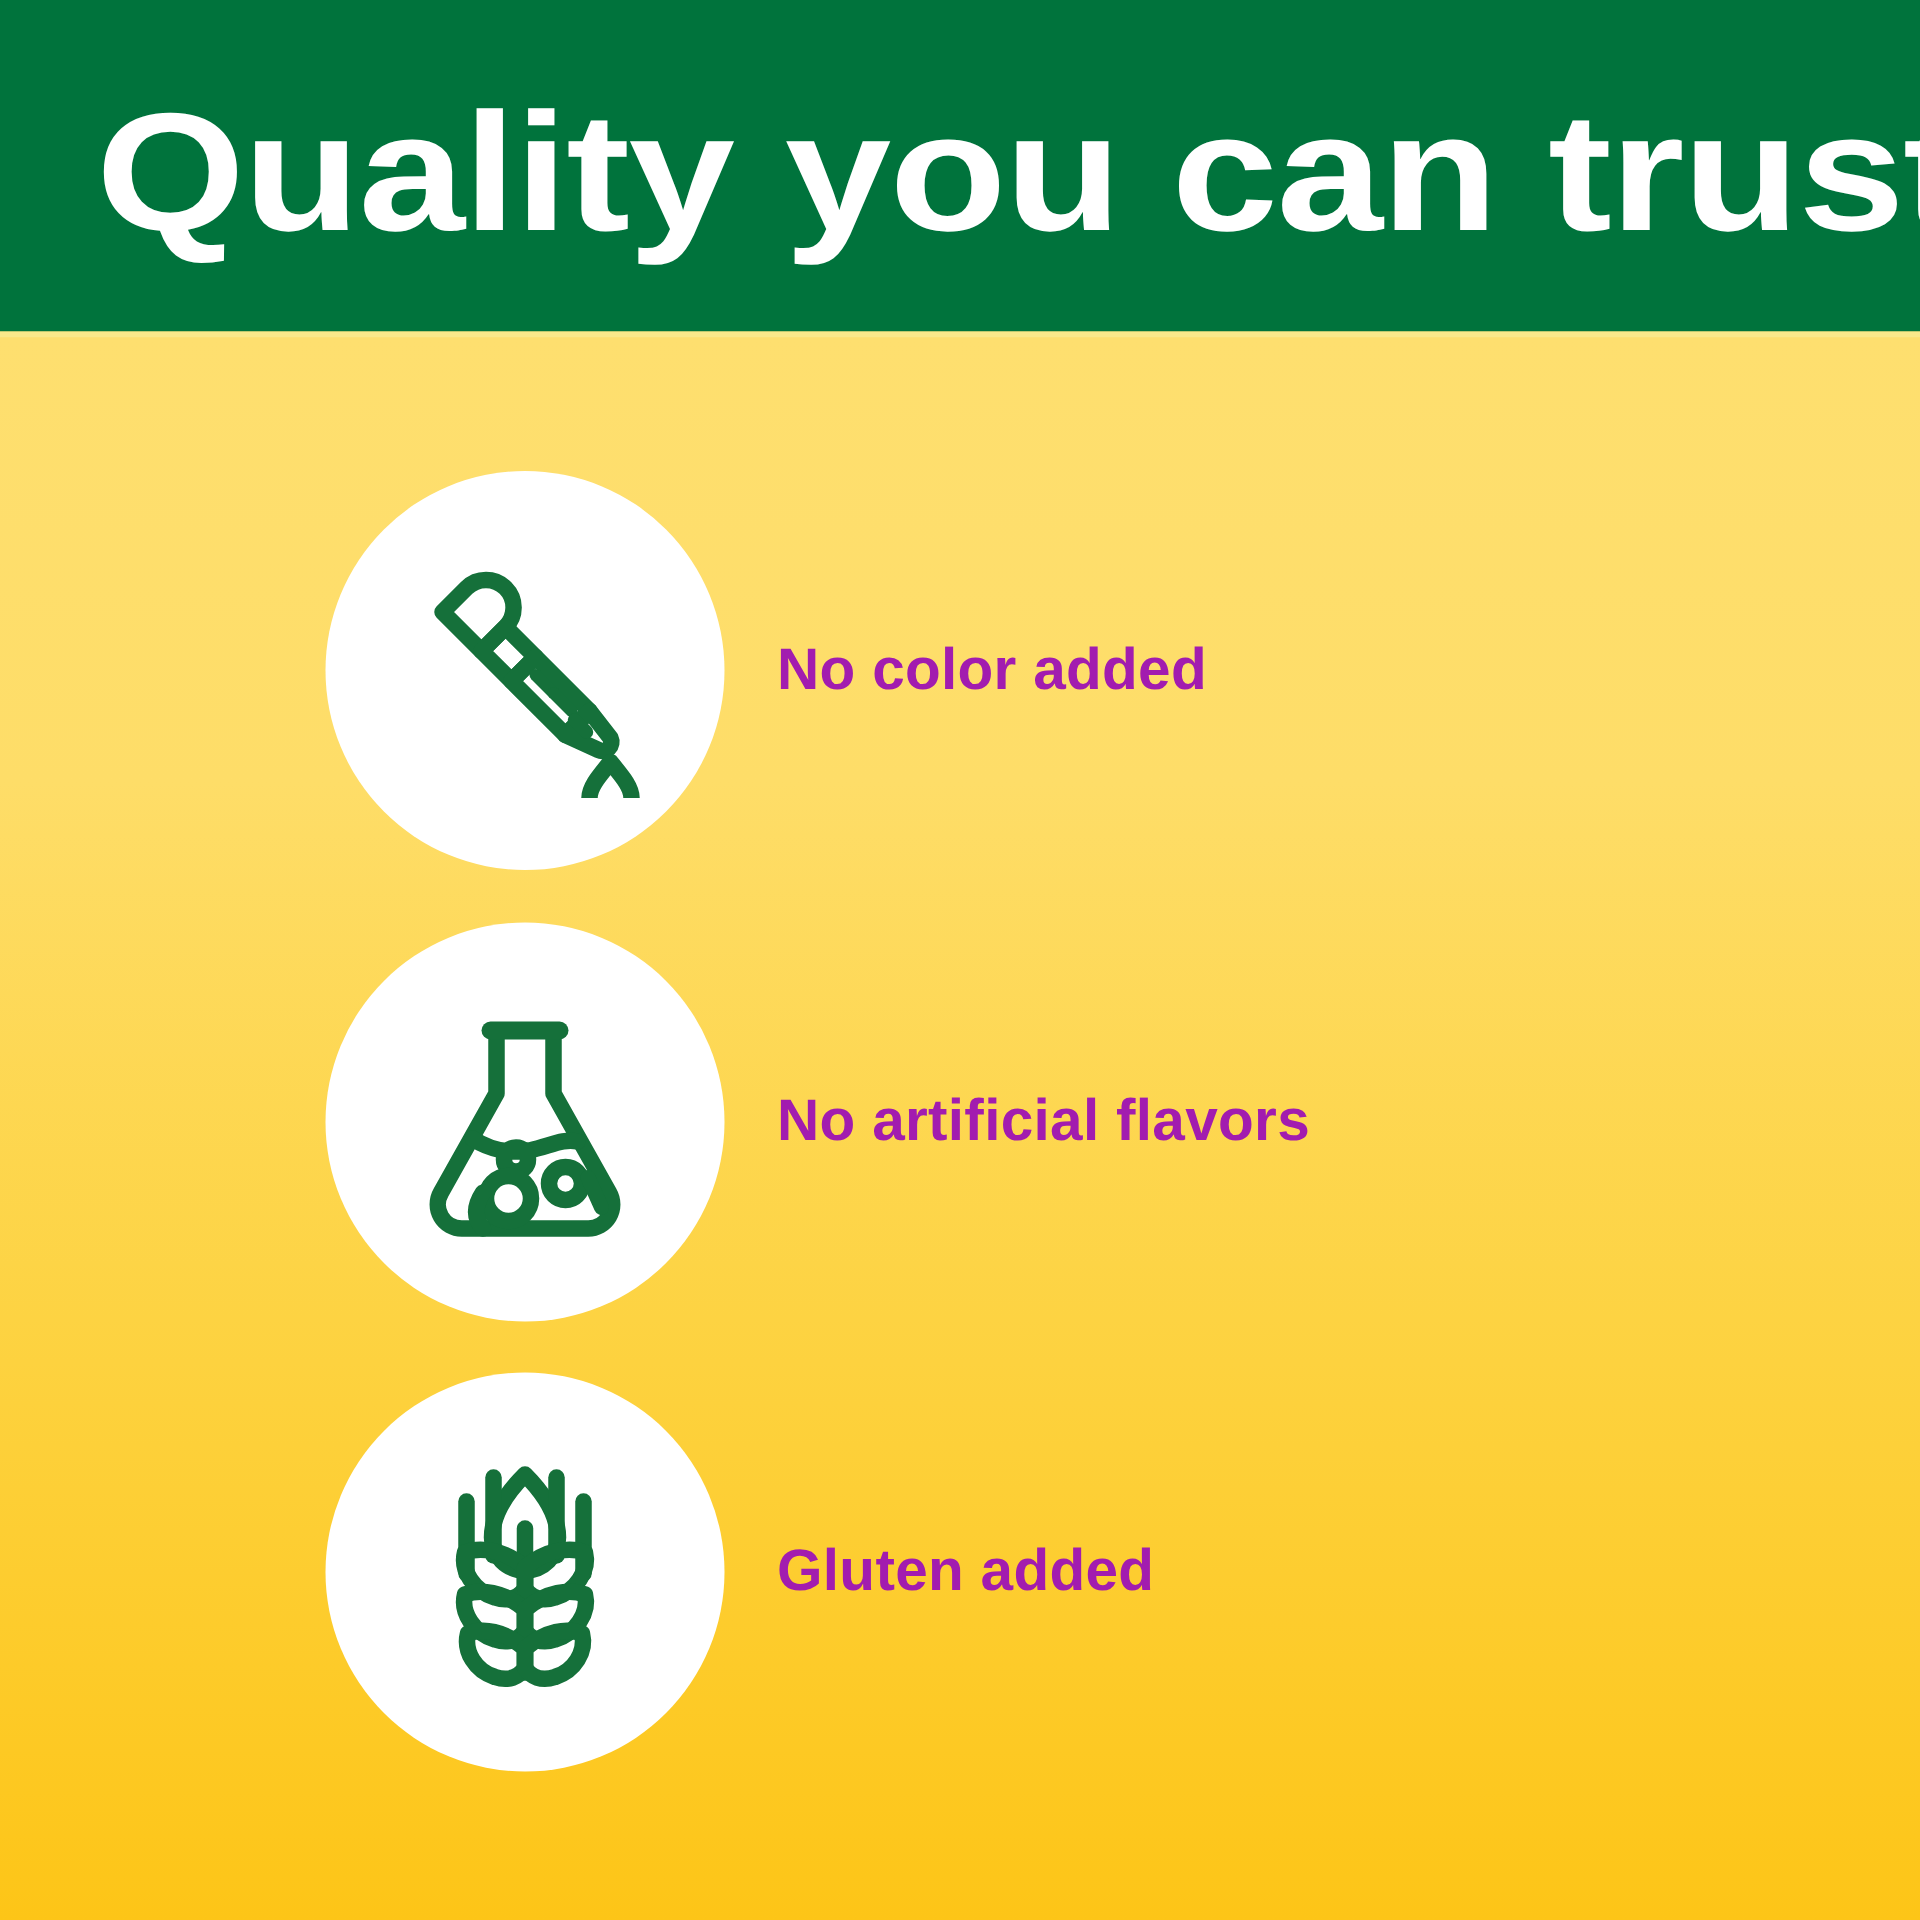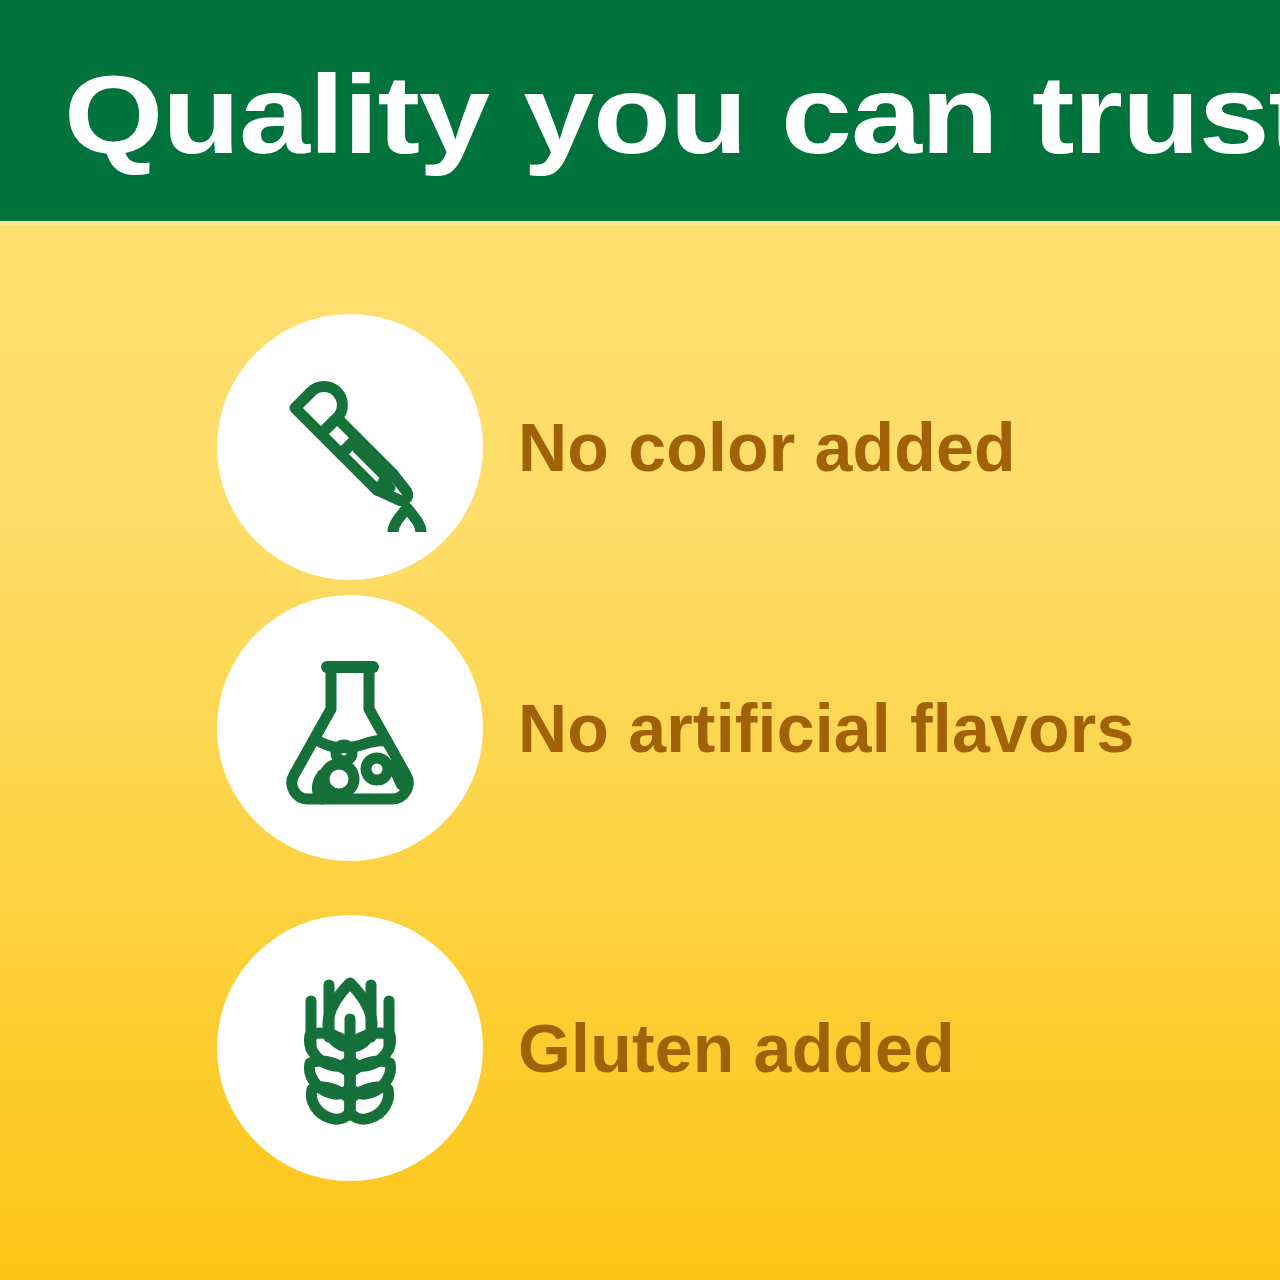--- a/index.html
+++ b/index.html
@@ -71,21 +71,21 @@
   
   .feature-row {
     position: absolute;
     left: 0;
     width: 1280px;
     height: 266px;
     display: flex;
     align-items: center;
   }
   .row-1 { top: 314px; }
-  .row-2 { top: 595px; }
+  .row-2 { top: 615px; }
   .row-3 { top: 915px; }
 
   .icon-badge {
     position: absolute;
     left: 217px;
     top: 0;
     width: 266px;
     height: 266px;
     border-radius: 50%;
     background: #FFFFFF;
@@ -97,24 +97,24 @@
     display: block;
   }
 
   .feature-label {
     position: absolute;
     left: 518px;
     top: 0;
     height: 266px;
     display: flex;
     align-items: center;
-    color: #a16207;
+    color: #a21caf;
     font-family: "Liberation Sans", sans-serif;
     font-weight: bold;
-    font-size: 68px;
+    font-size: 39px;
     letter-spacing: 0.2px;
     white-space: nowrap;
   }
 </style>
 </head>
 <body>
 
 <div class="poster">
 
   <div class="header-band">

